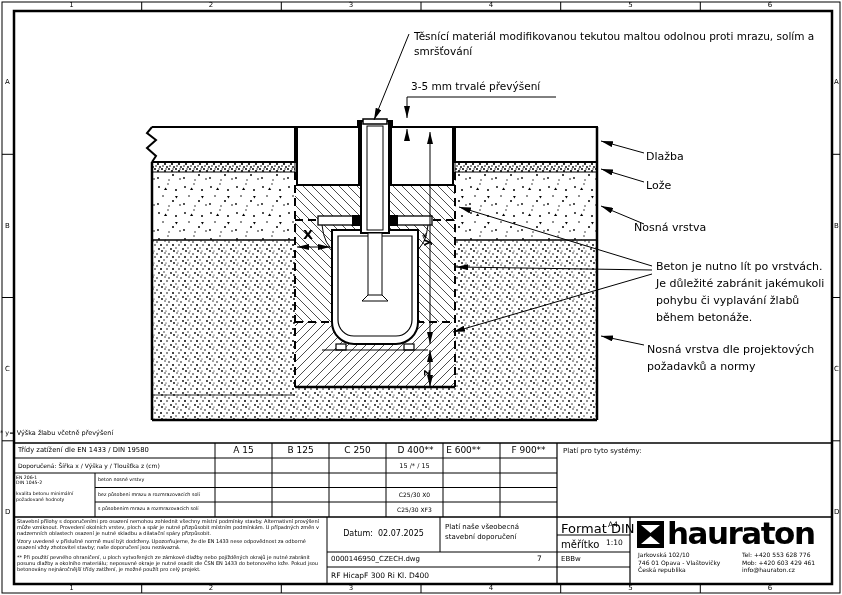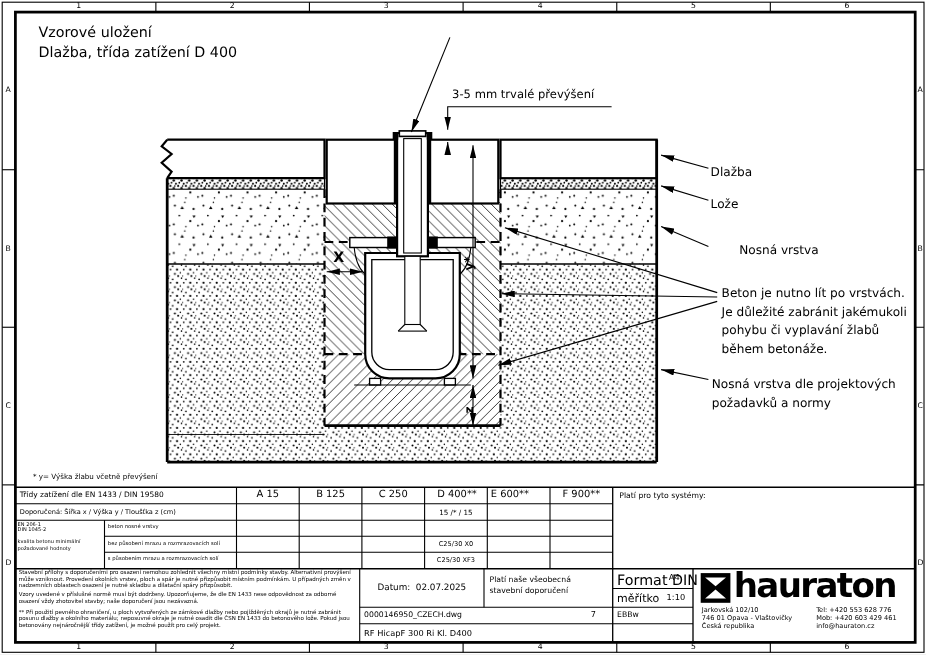--- a/index.html
+++ b/index.html
@@ -204,33 +204,33 @@
   <div class="t ctr" style="left:700px;top:584px;width:140px;font-size:7px">6</div>
   <div class="t" style="left:5px;top:78px;font-size:7px">A</div>
   <div class="t" style="left:5px;top:222px;font-size:7px">B</div>
   <div class="t" style="left:5px;top:365px;font-size:7px">C</div>
   <div class="t" style="left:5px;top:508px;font-size:7px">D</div>
   <div class="t" style="left:834px;top:78px;font-size:7px">A</div>
   <div class="t" style="left:834px;top:222px;font-size:7px">B</div>
   <div class="t" style="left:834px;top:365px;font-size:7px">C</div>
   <div class="t" style="left:834px;top:508px;font-size:7px">D</div>
 
-  <div class="t pre" style="left:35px;top:22px;font-size:13px;line-height:18px">Vzorové uložení
-Dlažba, třída zatížení D 400</div>
+  <div class="t pre" style="left:414px;top:29px;font-size:10.5px;line-height:14.5px">Těsnící materiál modifikovanou tekutou maltou odolnou proti mrazu, solím a
+smršťování</div>
   <div class="t" style="left:411px;top:80px;font-size:10.5px">3-5 mm trvalé převýšení</div>
   <div class="t" style="left:646px;top:150px;font-size:11px">Dlažba</div>
   <div class="t" style="left:646px;top:179px;font-size:11px">Lože</div>
-  <div class="t" style="left:672px;top:221px;font-size:11px">Nosná vrstva</div>
+  <div class="t" style="left:634px;top:221px;font-size:11px">Nosná vrstva</div>
   <div class="t pre" style="left:647px;top:341px;font-size:11px;line-height:17px">Nosná vrstva dle projektových
 požadavků a normy</div>
   <div class="t pre" style="left:656px;top:258px;font-size:11px;line-height:17px">Beton je nutno lít po vrstvách.
 Je důležité zabránit jakémukoli
 pohybu či vyplavání žlabů
 během betonáže.</div>
-  <div class="t" style="left:30px;top:429px;font-size:6.5px">* y= Výška žlabu včetně převýšení</div>
+  <div class="t" style="left:0;top:429px;font-size:6.5px">* y= Výška žlabu včetně převýšení</div>
   <div class="t b" style="left:303px;top:227px;font-size:13px">X</div>
   <div class="t b rot" style="left:420px;top:246px;font-size:11px">y*</div>
   <div class="t b rot" style="left:420px;top:376px;font-size:11px">z</div>
 
   <div class="t" style="left:18px;top:446px;font-size:6.8px">Třídy zatížení dle EN 1433 / DIN 19580</div>
   <div class="t ctr" style="left:215px;top:445px;width:57px;font-size:9px">A 15</div>
   <div class="t ctr" style="left:272px;top:445px;width:57px;font-size:9px">B 125</div>
   <div class="t ctr" style="left:329px;top:445px;width:57px;font-size:9px">C 250</div>
   <div class="t ctr" style="left:386px;top:445px;width:59px;font-size:9px">D 400**</div>
   <div class="t ctr" style="left:443px;top:445px;width:41px;font-size:9px">E 600**</div>

